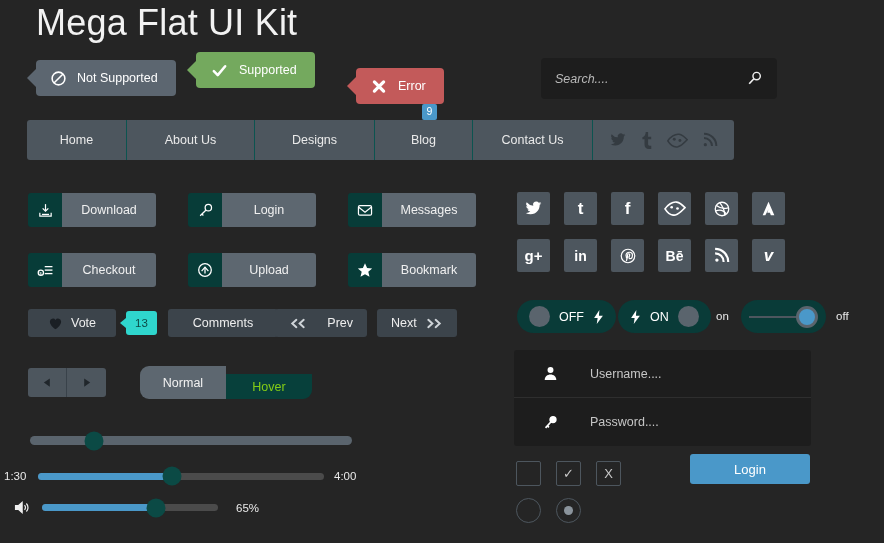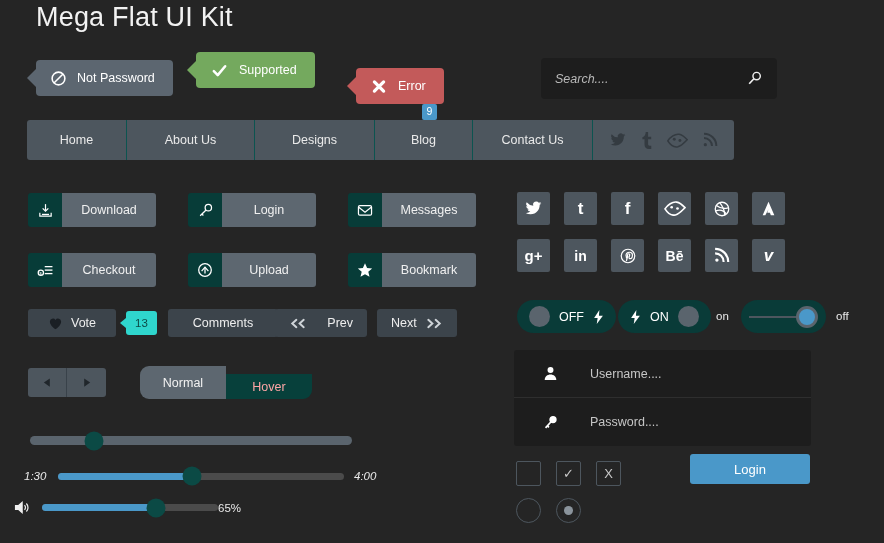--- a/index.html
+++ b/index.html
@@ -9,21 +9,21 @@
     font-family: "Liberation Sans", sans-serif;
     color: #e8e8e8;
     overflow: hidden;
     position: relative;
   }
   .page { position: relative; width: 884px; height: 543px; }
 
   
   .title {
     position: absolute; left: 36px; top: 2px;
-    font-size: 27px; font-weight: 400; color: #f2f2f2;
+    font-size: 36px; font-weight: 400; color: #f2f2f2;
     letter-spacing: 0.2px;
   }
 
   
   .ribbon {
     position: absolute; height: 36px;
     display: flex; align-items: center;
     border-radius: 4px; padding: 0 18px 0 14px;
     font-size: 12.5px; color: #fff;
   }
@@ -120,21 +120,21 @@
   }
   .pager div {
     width: 39px; display: flex; align-items: center; justify-content: center;
     color: #20262b; font-size: 11px;
   }
   .pager div:first-child { border-right: 1px solid #39424a; }
 
   
   .nh { position: absolute; left: 140px; top: 366px; display: flex; height: 33px; border-radius: 9px; overflow: hidden; }
   .nh .normal { background: #5d6770; color: #f2f2f2; }
-  .nh .hover { background: #07403b; color: #fca5a5; margin-top: 8px; }
+  .nh .hover { background: #07403b; color: #84cc16; margin-top: 8px; }
   .nh div { width: 86px; display: flex; align-items: center; justify-content: center; font-size: 12.5px; }
 
   
   .slider-row { position: absolute; display: flex; align-items: center; }
   .track { position: relative; height: 9px; border-radius: 5px; background: #5a646d; }
   .track.thin { height: 7px; background: #4b4b4b; }
   .fill { position: absolute; left: 0; top: 0; height: 100%; border-radius: 5px; background: #4a98c9; }
   .knob {
     position: absolute; width: 19px; height: 19px; border-radius: 50%;
     background: #0b4a45; top: 50%; transform: translate(-50%, -50%);
@@ -205,21 +205,21 @@
 
   <div class="title">Mega Flat UI Kit</div>
 
   <div class="ribbon rb-grey">
     <span class="ic">
       <svg width="17" height="17" viewBox="0 0 24 24" fill="none" stroke="#fff" stroke-width="2.2">
         <circle cx="12" cy="12" r="9"></circle>
           <line x1="5.6" y1="18.4" x2="18.4" y2="5.6"></line>
       </svg>
     </span>
-    <span class="lbl">Not Password</span>
+    <span class="lbl">Not Supported</span>
   </div>
 
   <div class="ribbon rb-green">
     <span class="ic">
       <svg width="19" height="17" viewBox="0 0 24 24" fill="none" stroke="#fff" stroke-width="3.6" stroke-linecap="round" stroke-linejoin="round">
         <polyline points="4,13 9.5,18.5 20,6"></polyline>
       </svg>
     </span>
     <span class="lbl">Supported</span>
   </div>
@@ -408,42 +408,42 @@
     <div class="normal">Normal</div>
     <div class="hover">Hover</div>
   </div>
 
   <div class="slider-row" style="left:30px; top:436px; width:322px;">
     <div class="track" style="width:322px;">
       <div class="knob" style="left:20%;"></div>
     </div>
   </div>
 
-  <div class="slider-row" style="left:24px; top:470px; width:385px;font-style:italic;">
+  <div class="slider-row" style="left:4px; top:470px; width:385px;">
     <span class="sl-label" style="width:34px;">1:30</span>
     <div class="track thin" style="width:286px;">
       <div class="fill" style="width:47%;"></div>
       <div class="knob" style="left:47%;"></div>
     </div>
     <span class="sl-label" style="margin-left:10px;">4:00</span>
   </div>
 
   <div class="slider-row" style="left:14px; top:500px; width:260px;">
     <span style="width:28px;">
       <svg width="17" height="15" viewBox="0 0 22 18" fill="none" stroke="#efefef" stroke-width="1.6">
         <polygon points="2,6.5 6,6.5 10.5,2.5 10.5,15.5 6,11.5 2,11.5" fill="#efefef"></polygon>
         <path d="M13.5 6a4 4 0 0 1 0 6"></path>
           <path d="M16 3.8a7.5 7.5 0 0 1 0 10.4"></path>
       </svg>
     </span>
     <div class="track thin" style="width:176px;">
       <div class="fill" style="width:65%;"></div>
       <div class="knob" style="left:65%;"></div>
     </div>
-    <span class="sl-label" style="">65%</span>
+    <span class="sl-label" style="margin-left:18px;">65%</span>
   </div>
 
   <div class="sgrid">
     <div class="sq">
       <svg width="19" height="17" viewBox="0 0 24 24" fill="#fff">
           <path d="M23 4.5a9 9 0 0 1-2.6.7 4.5 4.5 0 0 0 2-2.5 9 9 0 0 1-2.9 1.1A4.5 4.5 0 0 0 11.7 8 12.8 12.8 0 0 1 2.4 3.2a4.5 4.5 0 0 0 1.4 6 4.4 4.4 0 0 1-2-.6v.1a4.5 4.5 0 0 0 3.6 4.4 4.5 4.5 0 0 1-2 .1 4.5 4.5 0 0 0 4.2 3.1A9 9 0 0 1 1 18.2a12.7 12.7 0 0 0 6.9 2c8.3 0 12.8-6.9 12.8-12.8v-.6A9 9 0 0 0 23 4.5z"></path>
         </svg>
     </div>
     <div class="sq">
       <span style="font-size:17px;">t</span>

